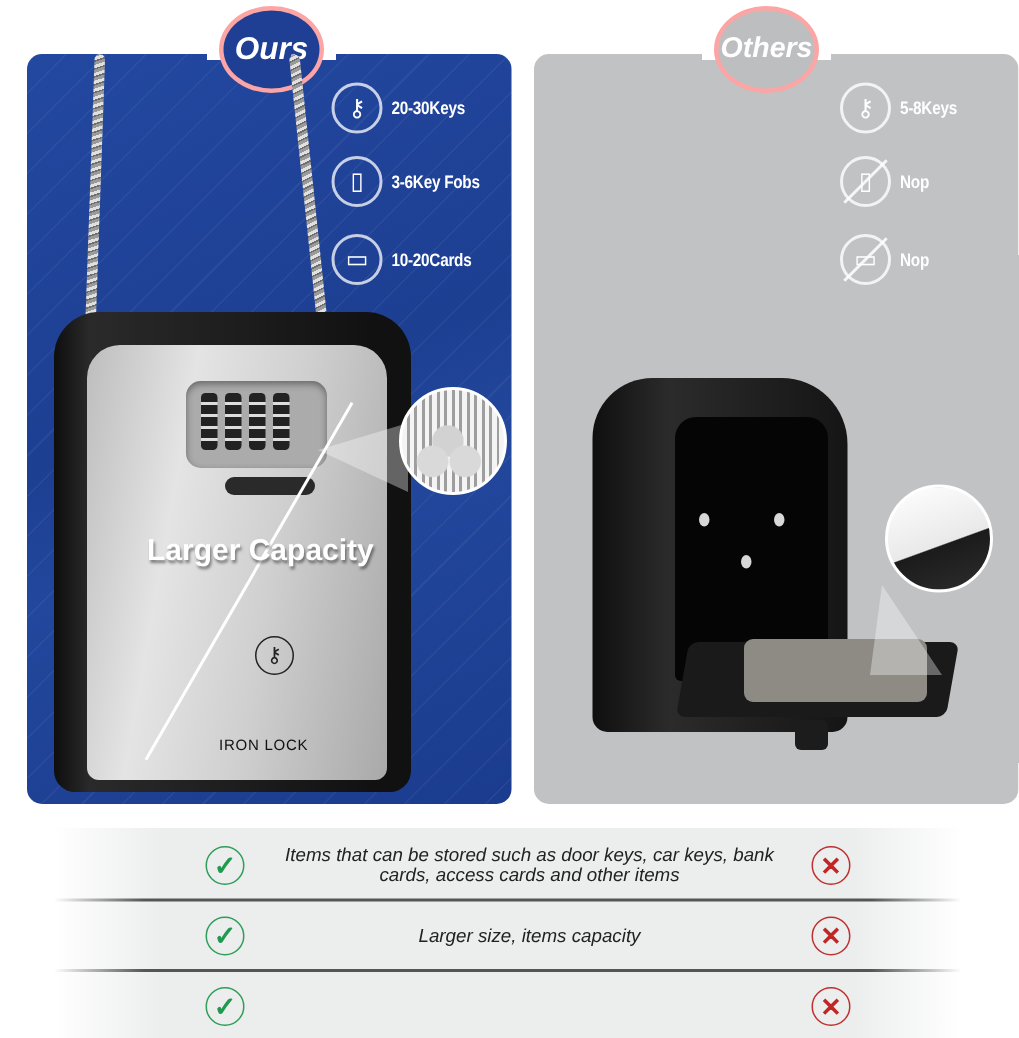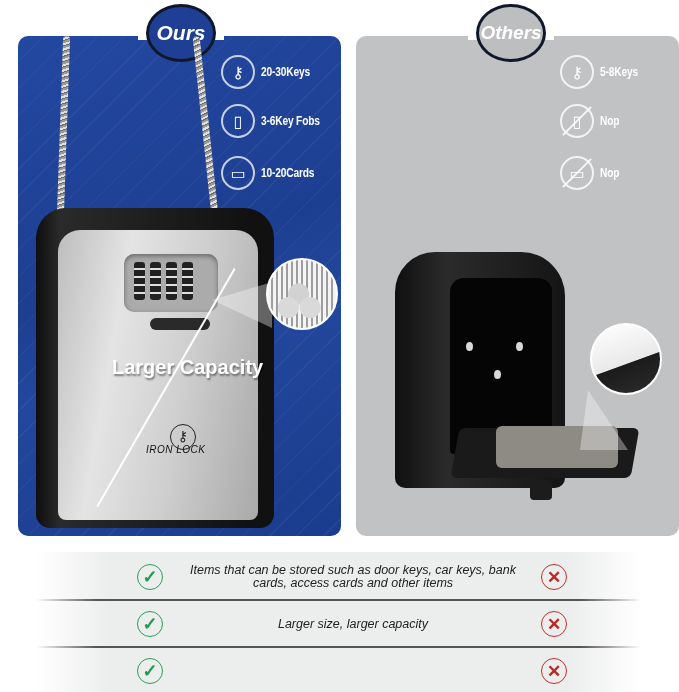--- a/index.html
+++ b/index.html
@@ -13,21 +13,21 @@
     background: linear-gradient(160deg, #2348a0 0%, #1d3f92 45%, #22479c 60%, #1b3c8e 100%); }
   .panel.others { left: 356px; width: 323px; background: #c1c2c4; }
 
   .panel .streak { position: absolute; inset: 0;
     background: repeating-linear-gradient(135deg, rgba(255,255,255,0.0) 0 18px, rgba(255,255,255,0.05) 18px 19px); }
 
   .badge {
     position: absolute; top: 4px; width: 70px; height: 58px; border-radius: 50%;
     display: flex; align-items: center; justify-content: center;
     font-style: italic; font-weight: bold; font-size: 21px; color: #fff;
-    border: 3px solid #0f172a;
+    border: 3px solid #fca5a5;
   }
   .badge.ours { left: 146px; background: #1f3f94; }
   .badge.others { left: 476px; background: #bdbec0; font-size: 19px; }
   .badge-notch { position: absolute; top: 30px; width: 86px; height: 10px; background: #fff; }
   .badge-notch.ours { left: 138px; }
   .badge-notch.others { left: 468px; }
 
   .feature { position: absolute; display: flex; align-items: center; gap: 6px; }
   .feature .ficon {
     width: 34px; height: 34px; border-radius: 50%; border: 2px solid rgba(255,255,255,0.75);
@@ -49,27 +49,27 @@
     background: linear-gradient(90deg, #0e0e0e, #2a2a2a 10%, #111 90%); border-radius: 30px 30px 14px 14px; }
   .lockface { position: absolute; left: 58px; top: 230px; width: 200px; height: 290px;
     background: linear-gradient(100deg, #bdbdbd 0%, #e4e4e4 30%, #cfcfcf 60%, #a9a9a9 100%);
     border-radius: 22px 22px 8px 8px; }
   .dial-window { position: absolute; left: 124px; top: 254px; width: 94px; height: 58px;
     background: #ababab; border-radius: 10px; box-shadow: inset 0 2px 5px rgba(0,0,0,0.4); }
   .dial { position: absolute; top: 262px; width: 11px; height: 38px; border-radius: 3px;
     background: repeating-linear-gradient(180deg, #222 0 6px, #ddd 6px 8px); }
   .handle { position: absolute; left: 150px; top: 318px; width: 60px; height: 12px;
     background: #2a2a2a; border-radius: 6px; }
-  .capacity-text { position: absolute; left: 112px; top: 356px; font-weight: bold; font-size: 20px;
+  .capacity-text { position: absolute; left: 98px; top: 356px; font-weight: bold; font-size: 20px;
     color: #fff; text-shadow: 1px 2px 2px rgba(0,0,0,0.45); white-space: nowrap; }
   .diag-arrow { position: absolute; left: 95px; top: 250px; width: 2px; height: 275px; background: #fff;
     transform: rotate(30deg); transform-origin: center; left: 165px; }
   .key-emblem { position: absolute; left: 170px; top: 424px; width: 26px; height: 26px; border: 1.5px solid #222;
     border-radius: 50%; font-size: 14px; text-align: center; line-height: 22px; color: #222; }
-  .brand-text { position: absolute; left: 146px; top: 444px; font-size: 10px; letter-spacing: 0.5px; color: #111; font-style: italic; }
+  .brand-text { position: absolute; left: 146px; top: 492px; font-size: 10px; letter-spacing: 0.5px; color: #111; }
 
   .zoom-circle { position: absolute; left: 266px; top: 258px; width: 72px; height: 72px; border-radius: 50%;
     background: radial-gradient(circle at 30% 70%, #d9d9d9 0 10px, transparent 11px),
                 radial-gradient(circle at 62% 70%, #d9d9d9 0 10px, transparent 11px),
                 radial-gradient(circle at 45% 50%, #d2d2d2 0 10px, transparent 11px),
                 repeating-linear-gradient(90deg, #f4f4f4 0 3px, #9e9e9e 3px 5px);
     border: 2px solid #fff; }
   .zoom-cone { position: absolute; left: 212px; top: 282px; width: 0; height: 0;
     border-top: 18px solid transparent; border-bottom: 28px solid transparent; border-right: 60px solid rgba(255,255,255,0.35); }
 
@@ -177,21 +177,21 @@
 
 <div class="table">
   <div class="row" style="top:2px;">
     <div class="check">✓</div>
     <div class="text">Items that can be stored such as door keys, car keys, bank cards, access cards and other items</div>
     <div class="cross">✕</div>
   </div>
   <div class="sep" style="top:47px;"></div>
   <div class="row" style="top:49px;">
     <div class="check">✓</div>
-    <div class="text">Larger size, larger capacity</div>
+    <div class="text">Larger size, items capacity</div>
     <div class="cross">✕</div>
   </div>
   <div class="sep" style="top:94px;"></div>
   <div class="row" style="top:96px;">
     <div class="check">✓</div>
     <div class="cross">✕</div>
   </div>
 </div>
 
 </body></html>

